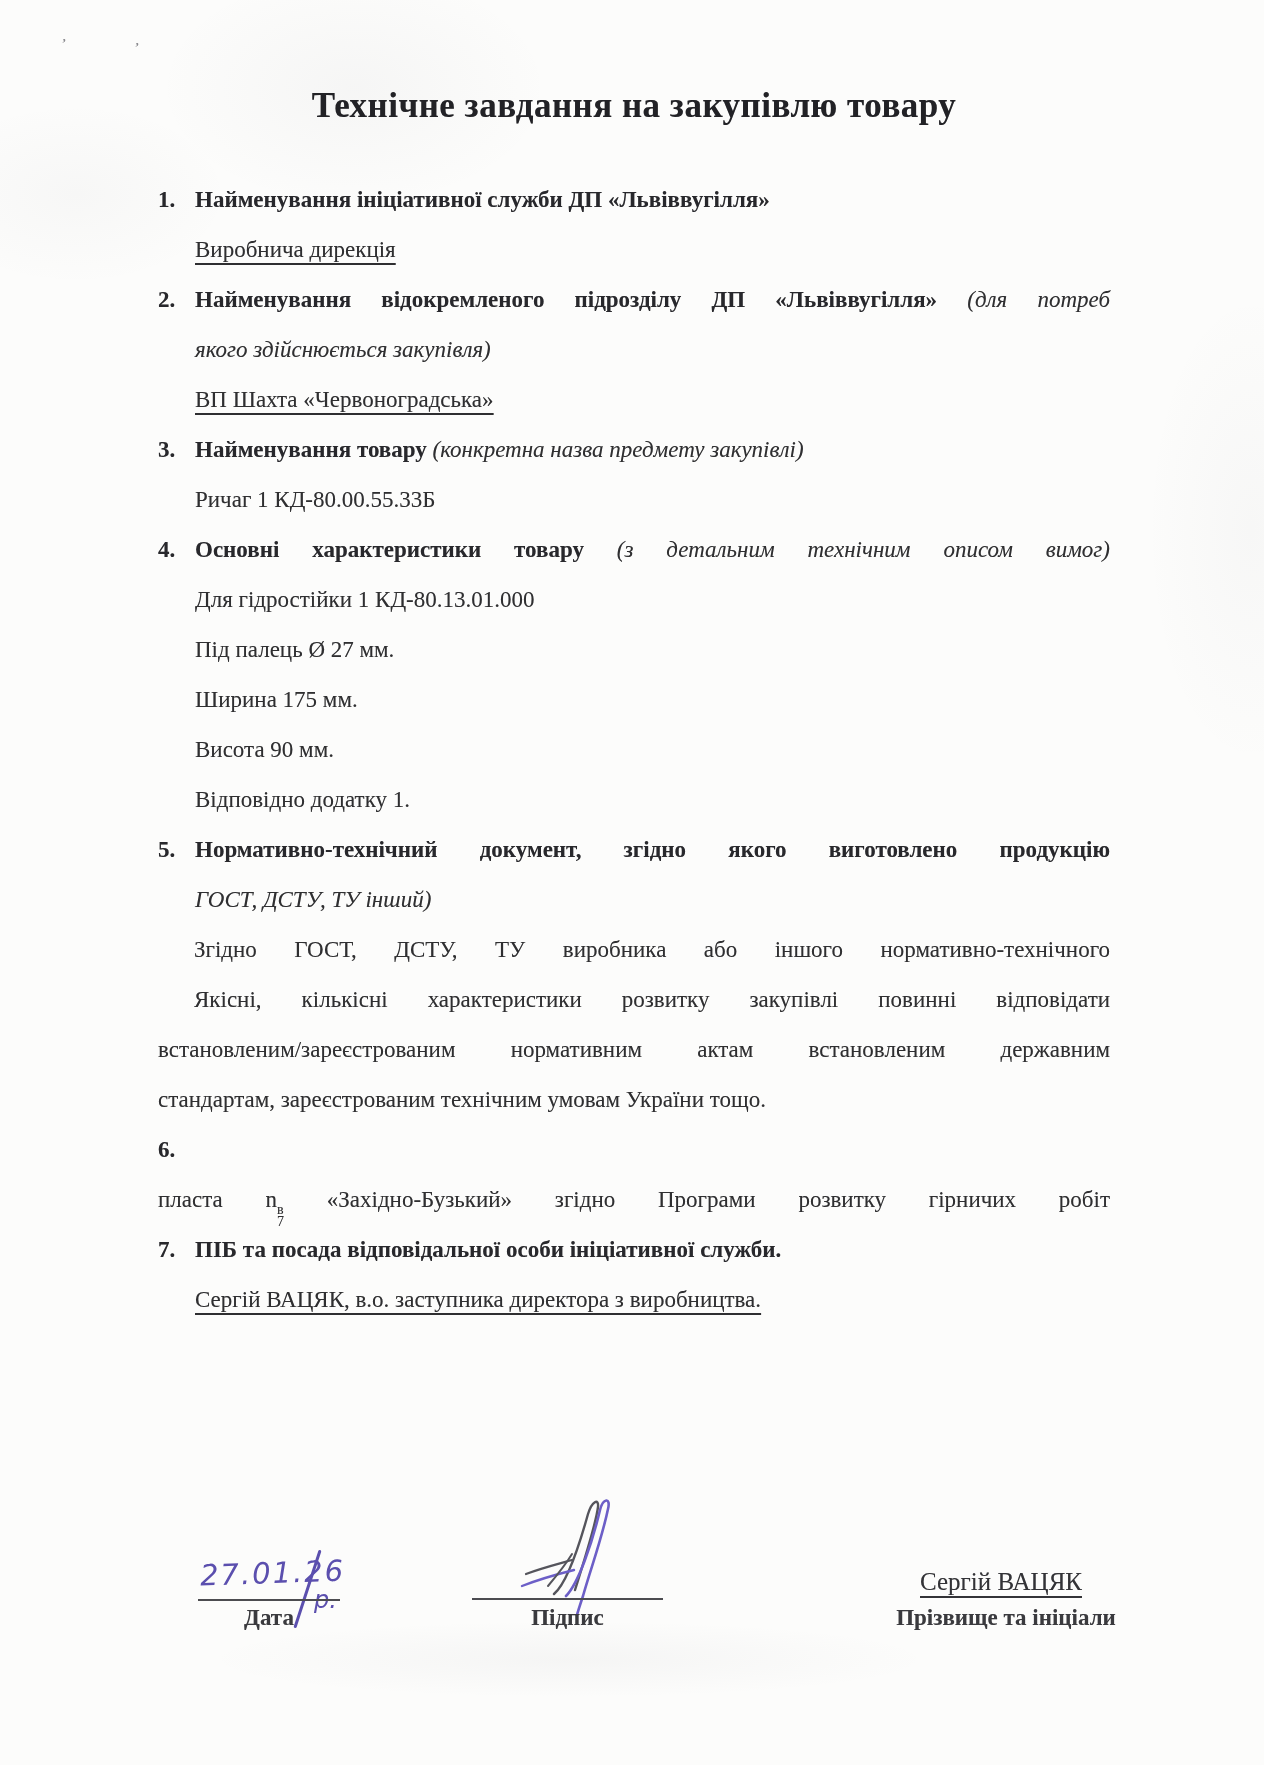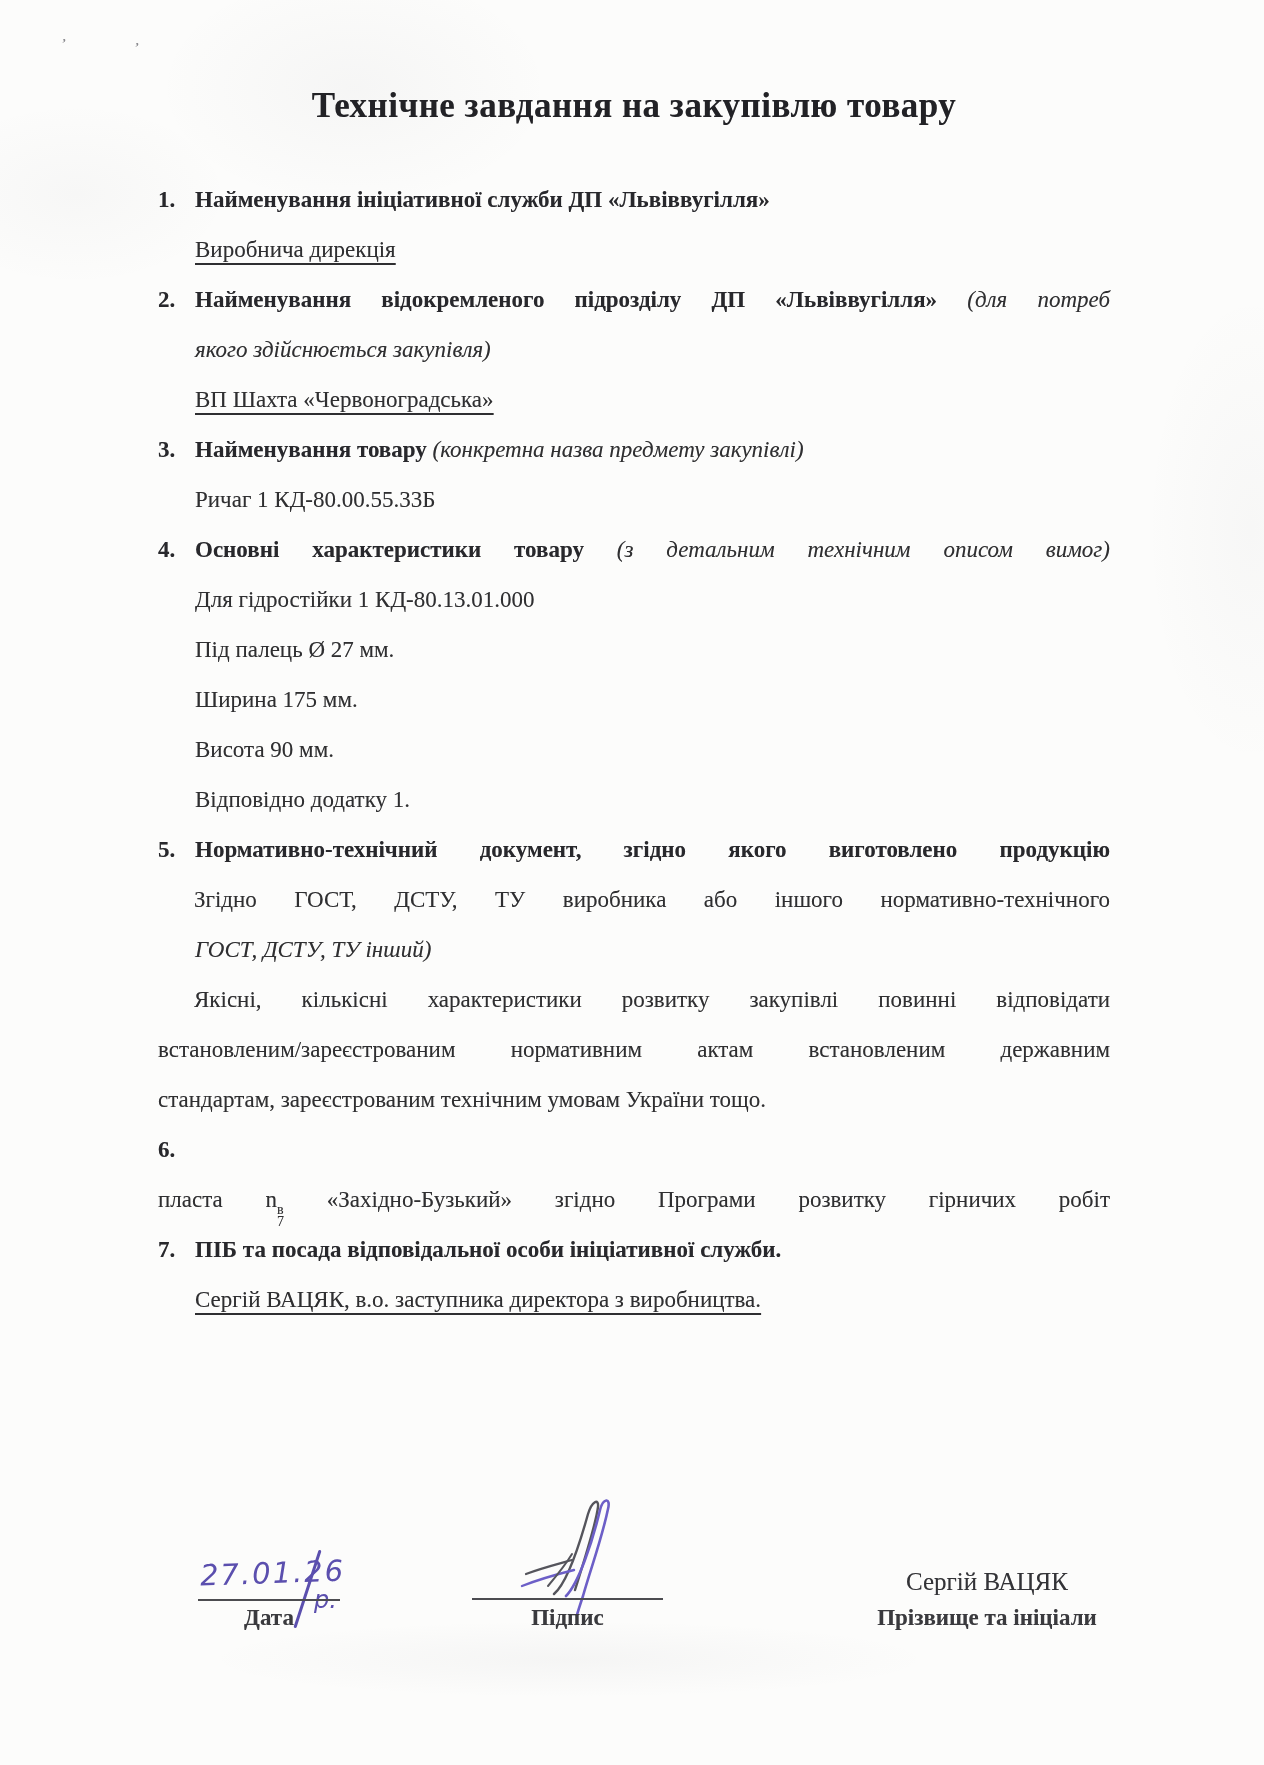--- a/index.html
+++ b/index.html
@@ -40,37 +40,37 @@
   .indent{text-indent:36px;}
   
   .stack{display:inline-flex;flex-direction:column;align-items:flex-start;font-size:14px;line-height:12px;vertical-align:-7px;text-align:left;}
   
   .sig-line{position:absolute;border-top:2px solid #4c4c50;}
   .sig-line-date{left:198px;top:1599px;width:142px;}
   .sig-line-sign{left:472px;top:1598px;width:191px;}
   .sig-label{position:absolute;top:1601px;height:34px;line-height:34px;text-align:center;font-size:23px;color:#3a3a3e;font-weight:bold;}
   .lbl-date{left:198px;width:142px;}
   .lbl-sign{left:472px;width:191px;}
-  .lbl-name{left:869px;width:236px;}
+  .lbl-name{left:888px;width:236px;}
   .hand-date{
     position:absolute;left:200px;top:1556px;width:150px;
     font-family:"DejaVu Sans",sans-serif;font-style:italic;
     font-size:29px;letter-spacing:2px;color:#5b4fae;
     transform:rotate(-2deg);text-shadow:none;
   }
   .hand-suffix{
     position:absolute;left:314px;top:1586px;
     font-family:"DejaVu Sans",sans-serif;font-style:italic;
     font-size:24px;color:#5b4fae;text-shadow:none;
   }
   .date-slash{position:absolute;left:306px;top:1548px;width:3px;height:82px;background:#5b4fae;transform:rotate(18deg);border-radius:2px;}
   .typed-name{
     position:absolute;left:906px;top:1568px;width:190px;
-    font-size:25px;color:#333337;
-    text-decoration-thickness:2px;text-underline-offset:6px;
+    font-size:25px;color:#333337;text-align:center;
+    text-decoration:underline;text-decoration-thickness:2px;text-underline-offset:6px;
   }
   .signature-svg{position:absolute;left:514px;top:1494px;}
 </style>
 </head>
 <body>
 
 <div class="page">
 
   <span class="scan-mark mark-a">’</span>
   <span class="scan-mark mark-b">’</span>
@@ -99,22 +99,22 @@
       <div class="line jl"><span class="num b">4.</span><span class="b">Основні характеристики товару</span> <span class="i">(з детальним технічним описом вимог)</span></div>
       <div class="line"><span>Для гідростійки 1 КД-80.13.01.000</span></div>
       <div class="line"><span>Під палець Ø 27 мм.</span></div>
       <div class="line"><span>Ширина 175 мм.</span></div>
       <div class="line"><span>Висота 90 мм.</span></div>
       <div class="line"><span>Відповідно додатку 1.</span></div>
     </div>
 
     <div class="item">
       <div class="line jl b"><span class="num b">5.</span><span class="b">Нормативно-технічний документ, згідно якого виготовлено продукцію</span></div>
+      <div class="line"><span class="i">ГОСТ, ДСТУ, ТУ інший)</span></div>
       <div class="line jl bleed indent"><span>Згідно ГОСТ, ДСТУ, ТУ виробника або іншого нормативно-технічного</span></div>
-      <div class="line"><span class="i">ГОСТ, ДСТУ, ТУ інший)</span></div>
       <div class="line jl bleed indent"><span>Якісні, кількісні характеристики розвитку закупівлі повинні відповідати</span></div>
       <div class="line jl bleed"><span>встановленим/зареєстрованим нормативним актам встановленим державним</span></div>
       <div class="line bleed"><span>стандартам, зареєстрованим технічним умовам України тощо.</span></div>
     </div>
 
     <div class="item">
       <div class="line"><span class="num b">6.</span></div>
       <div class="line jl bleed"><span>пласта</span> <span><span>n</span><span class="stack">
               <span>в</span>
               <span>7</span>

